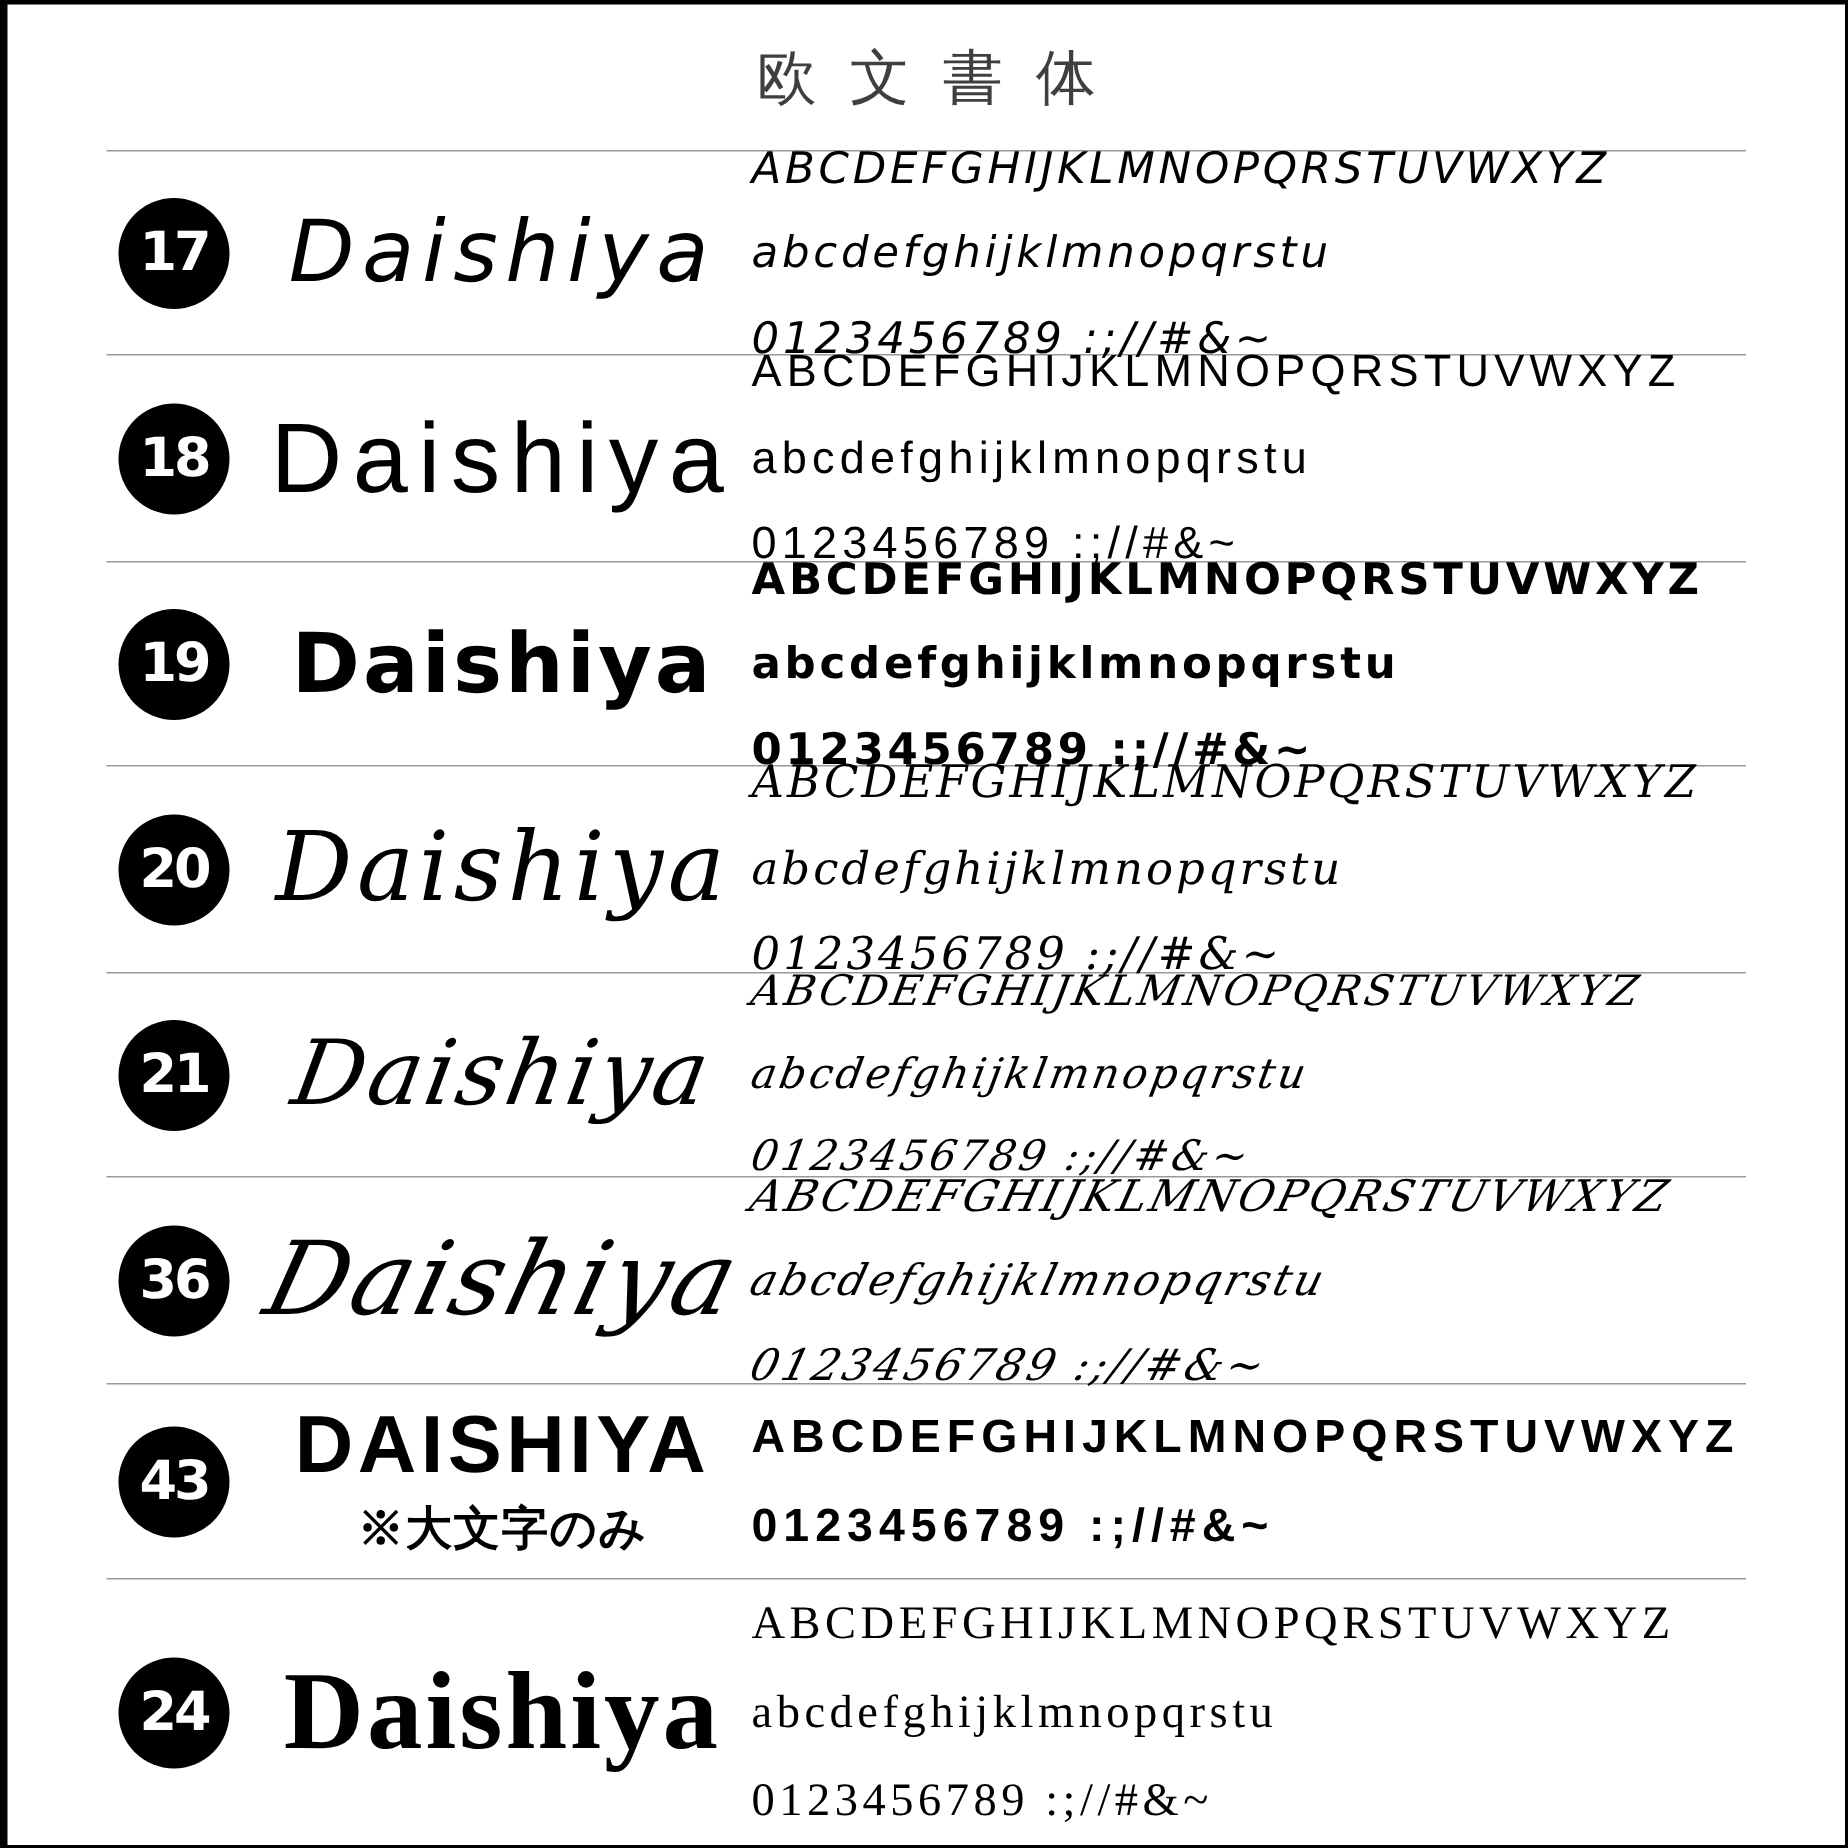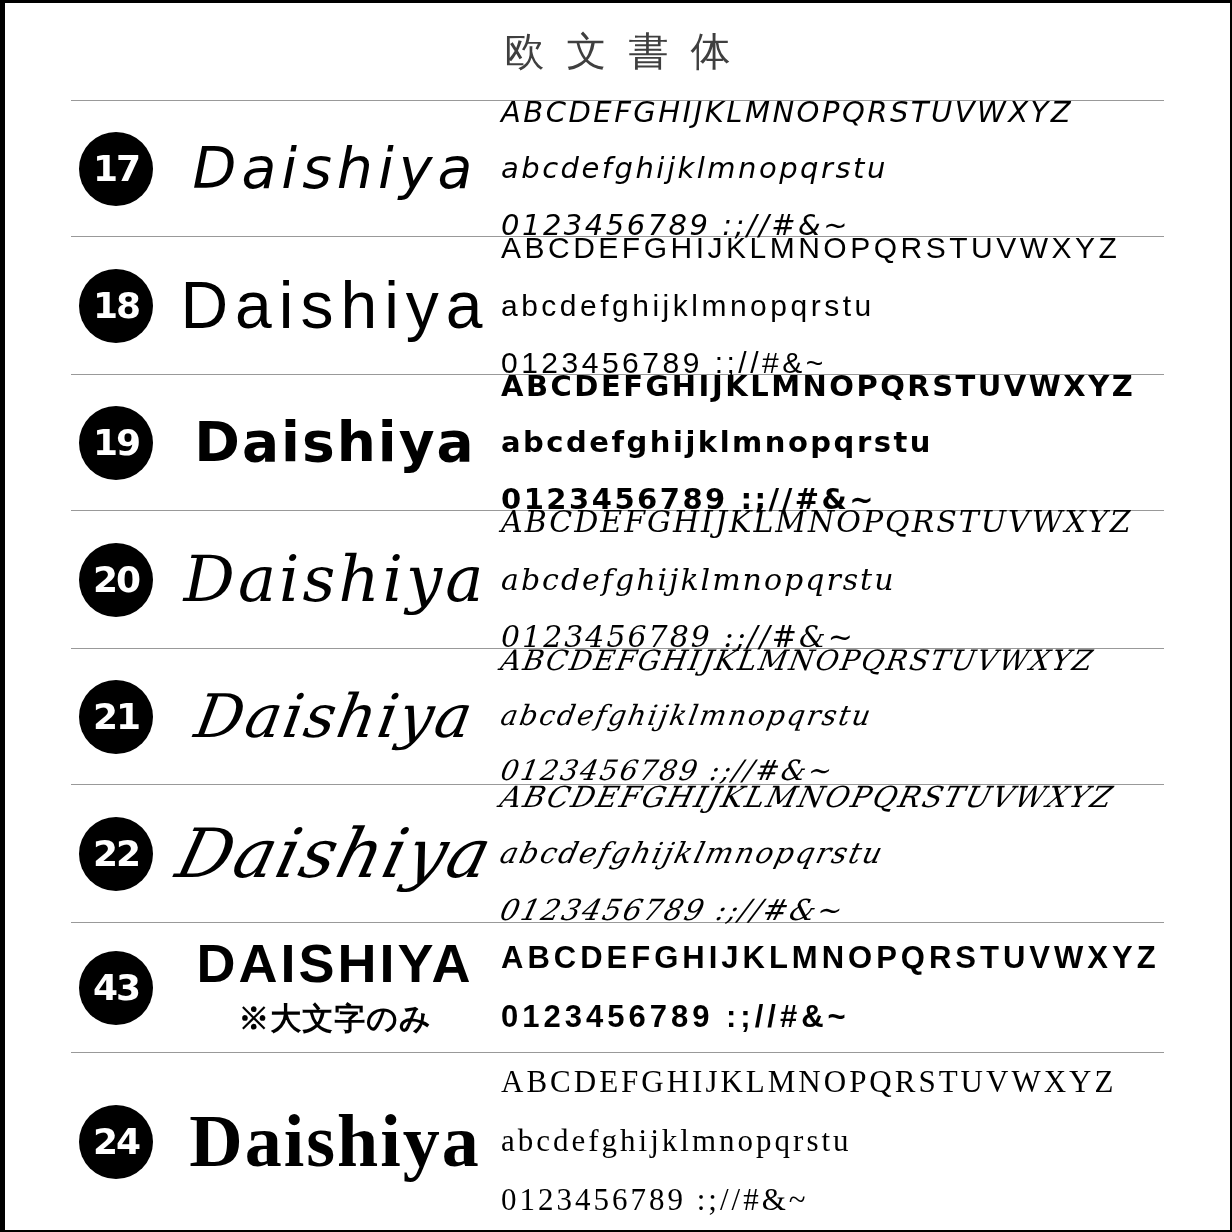--- a/index.html
+++ b/index.html
@@ -124,21 +124,21 @@
       </div>
       <div class="sample">
         <div class="line">ABCDEFGHIJKLMNOPQRSTUVWXYZ</div>
         <div class="line">abcdefghijklmnopqrstu</div>
         <div class="line">0123456789 :;//#&amp;~</div>
       </div>
     </section>
 
     <section class="row r22 f22">
       <div class="badge">
-        <span class="badge-num">22</span>
+        <span class="badge-num">36</span>
       </div>
       <div class="name-wrap">
         <div class="name">Daishiya</div>
       </div>
       <div class="sample">
         <div class="line">ABCDEFGHIJKLMNOPQRSTUVWXYZ</div>
         <div class="line">abcdefghijklmnopqrstu</div>
         <div class="line">0123456789 :;//#&amp;~</div>
       </div>
     </section>

